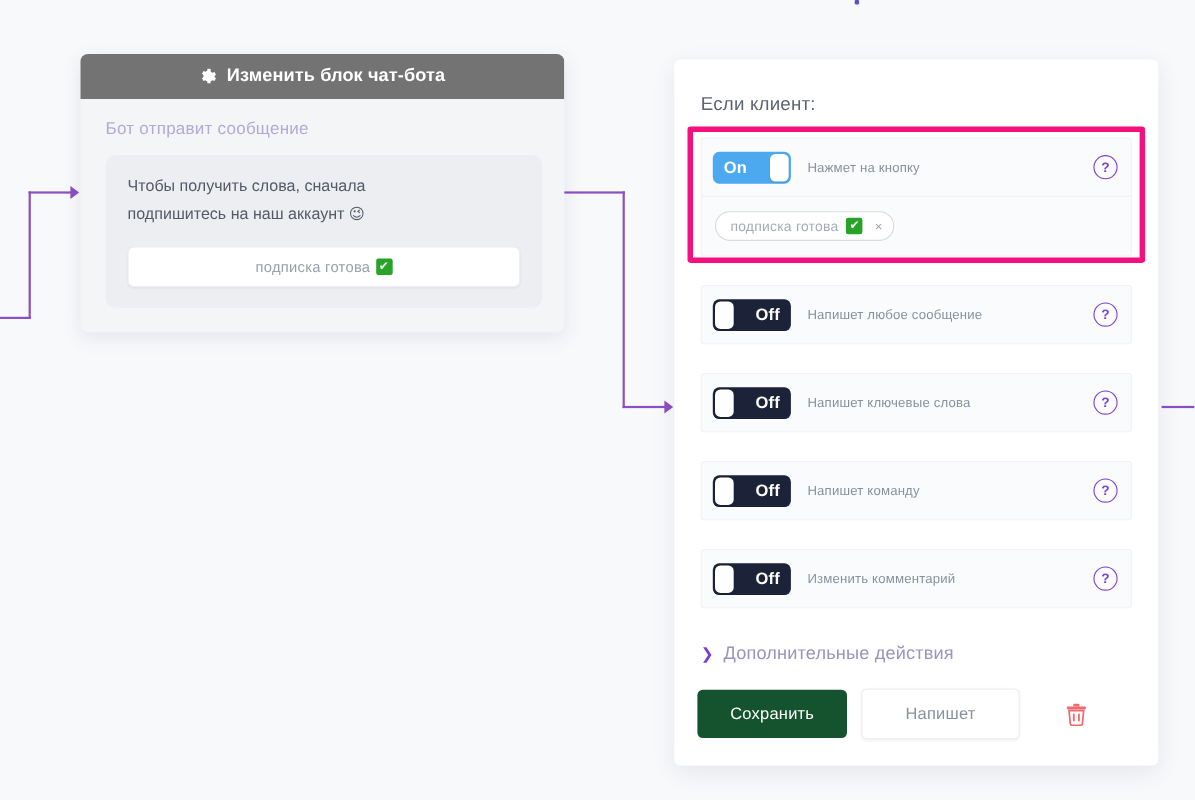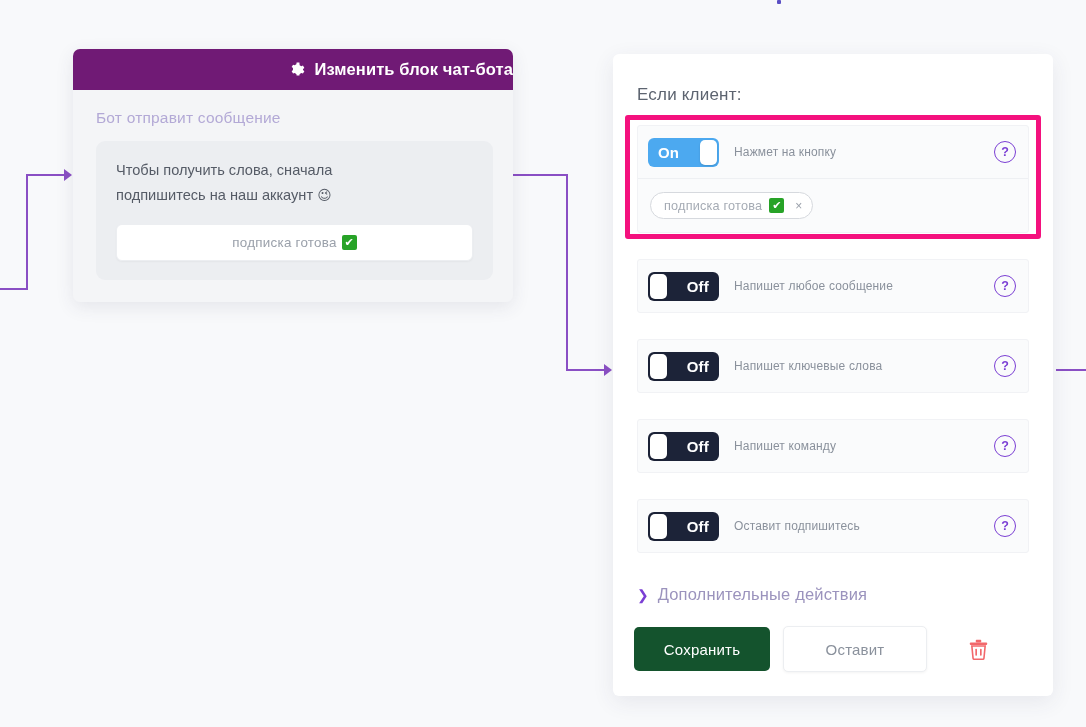--- a/index.html
+++ b/index.html
@@ -25,22 +25,22 @@
   .top-tick{position:absolute;left:777px;top:0;width:4px;height:4px;background:#5b4fc4;border-radius:1px;}
 
   
   #bot-card{
     position:absolute;left:73px;top:49px;width:440px;
     border-radius:7px;background:#f4f5f7;
     box-shadow:0 5px 18px rgba(60,60,90,.10);
     overflow:hidden;
   }
   #bot-card-header{
-    height:41px;background:#701a75;
-    display:flex;align-items:center;justify-content:flex-end;
+    height:41px;background:#737373;
+    display:flex;align-items:center;justify-content:center;
     color:#fff;font-size:16.5px;font-weight:700;letter-spacing:.1px;
   }
   #bot-card-header .gear{margin-right:9px;display:flex;align-items:center;}
   #bot-card-body{padding:17px 20px 22px 23px;}
   .bot-subtitle{
     color:#b3a9d6;font-size:15.5px;font-weight:400;margin:2px 0 14px 0;letter-spacing:.2px;
   }
   .msg-box{
     background:#eceef1;border-radius:9px;padding:17px 20px 19px 20px;
   }
@@ -232,36 +232,36 @@
         </div>
         <span class="trigger-label">Напишет команду</span>
         <span class="help-icon">?</span>
       </div>
 
       <div class="trigger-row">
         <div class="toggle off">
           <span class="lbl">Off</span>
           <span class="knob"></span>
         </div>
-        <span class="trigger-label">Оставит подпишитесь</span>
+        <span class="trigger-label">Изменить комментарий</span>
         <span class="help-icon">?</span>
       </div>
     </div>
 
     <div id="extra-actions">
       <span class="chev">❯</span>
       <span class="txt">Дополнительные действия</span>
     </div>
 
     <div id="panel-footer">
       <div class="btn" id="save-btn">
         <span>Сохранить</span>
       </div>
       <div class="btn" id="cancel-btn">
-        <span>Оставит</span>
+        <span>Напишет</span>
       </div>
       <div id="delete-btn">
         <svg width="19" height="21" viewBox="0 0 24 26" aria-hidden="true">
           <rect x="1" y="4" width="22" height="3.2" rx="1.2" fill="#f2686b"></rect>
           <rect x="8.5" y="0.8" width="7" height="3.2" rx="1" fill="#f2686b"></rect>
           <path d="M3.6 8.6h16.8l-1.5 15.2a1.8 1.8 0 0 1-1.8 1.6H6.9a1.8 1.8 0 0 1-1.8-1.6L3.6 8.6z" fill="none" stroke="#f2686b" stroke-width="2"></path>
           <rect x="8" y="12" width="2.1" height="9" rx="1" fill="#f2686b"></rect>
           <rect x="13.9" y="12" width="2.1" height="9" rx="1" fill="#f2686b"></rect>
         </svg>
       </div>

